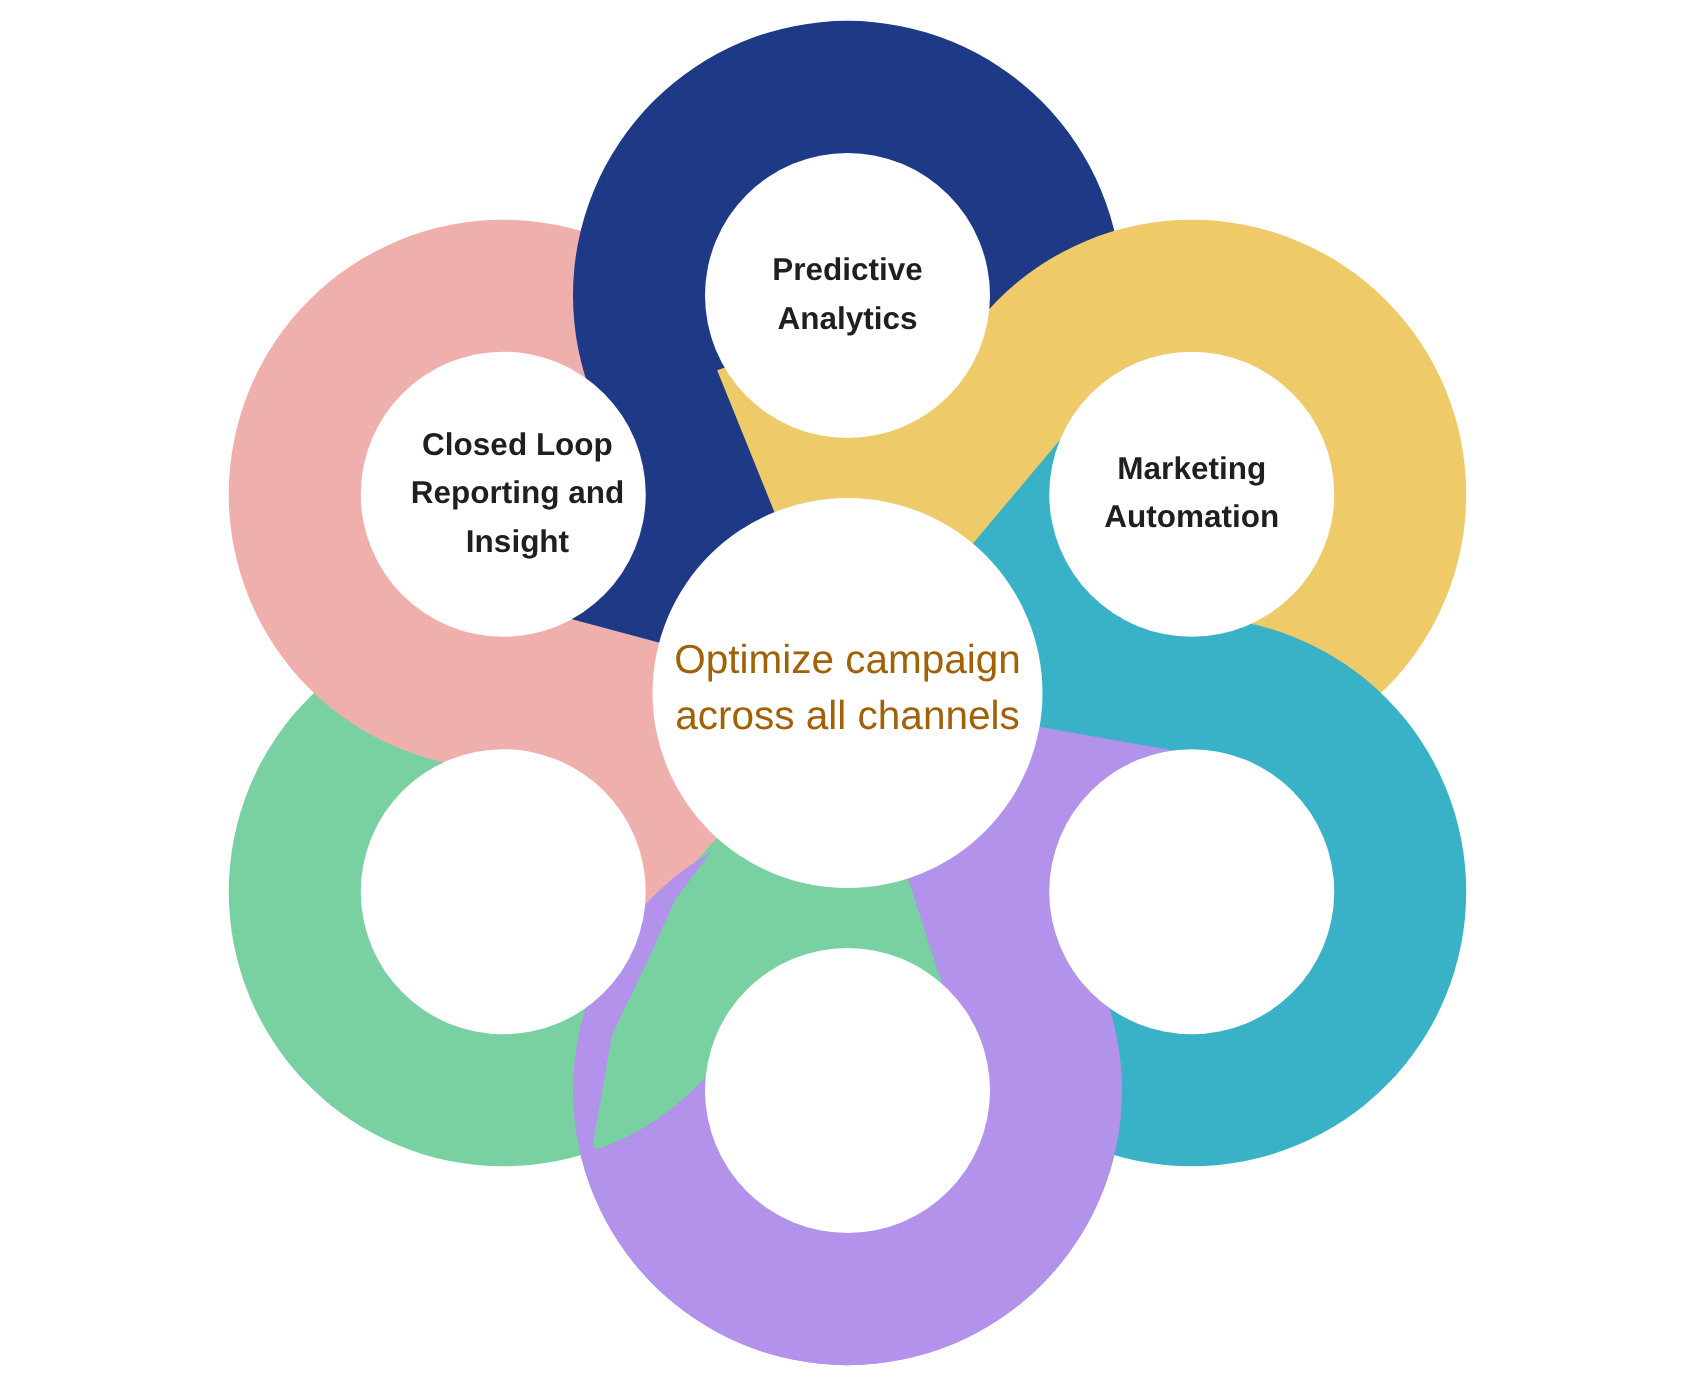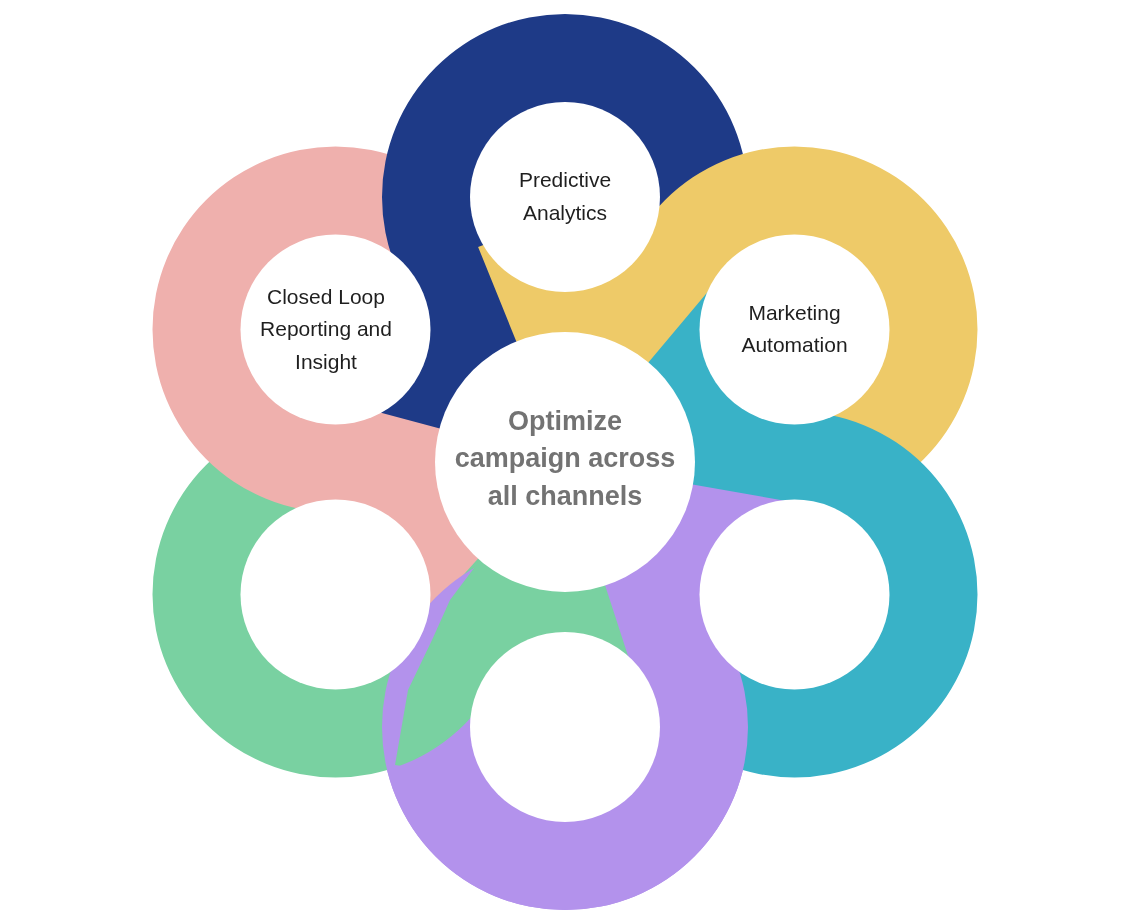--- a/index.html
+++ b/index.html
@@ -28,30 +28,30 @@
     height: 924px;
     pointer-events: none;
   }
   .petal-label {
     position: absolute;
     transform: translate(-50%, -50%);
     text-align: center;
     color: #1f1f1f;
     font-size: 21px;
     line-height: 1.55;
-    font-weight: 400;
+    font-weight: 700;
   }
   .center-label {
     position: absolute;
     transform: translate(-50%, -50%);
     text-align: center;
-    color: #737373;
+    color: #a16207;
     font-size: 27px;
     line-height: 1.38;
-    font-weight: 700;
+    font-weight: 400;
   }
 </style>
 </head>
 <body>
 
 <div id="stage">
   <svg id="flower-svg" width="1130" height="924" viewBox="0 0 1130 924">
       <defs>
         <clipPath id="green-patch-clip">
           <path d="M450,600 L480,560 L570,545 L650,570 L650,700 L560,755 L460,775 L395,765 L408,690 L432,640 Z"></path>
@@ -70,15 +70,15 @@
       <circle cx="794.5" cy="594.5" r="95" fill="#ffffff"></circle>
       <circle cx="565.0" cy="727.0" r="95" fill="#ffffff"></circle>
       <circle cx="335.5" cy="594.5" r="95" fill="#ffffff"></circle>
       <circle cx="335.5" cy="329.5" r="95" fill="#ffffff"></circle>
       <circle cx="565.0" cy="462.0" r="130" fill="#ffffff"></circle>
     </svg>
   <div id="labels-layer">
     <div class="center-label" style="left:565px; top:459px; width:240px;">Optimize campaign across all channels</div>
   <div class="petal-label" style="left: 565px; top: 197px; width: 150px;">Predictive Analytics</div>
       <div class="petal-label" style="left: 794.5px; top: 329.5px; width: 160px;">Marketing Automation</div>
-      <div class="petal-label" style="left: 326px; top: 329.5px; width: 175px;">Closed Loop Reporting and Insight</div>
+      <div class="petal-label" style="left: 345px; top: 329.5px; width: 175px;">Closed Loop Reporting and Insight</div>
     </div>
 </div>
 
 </body></html>

